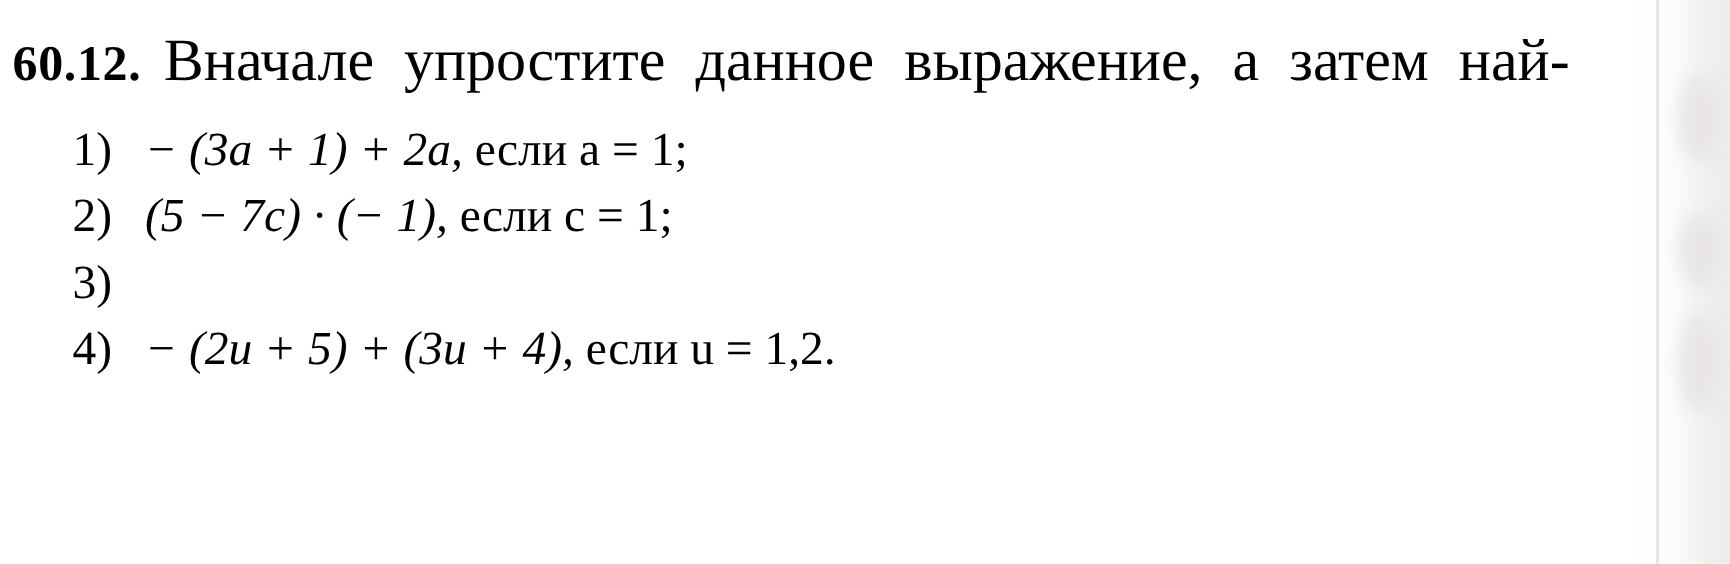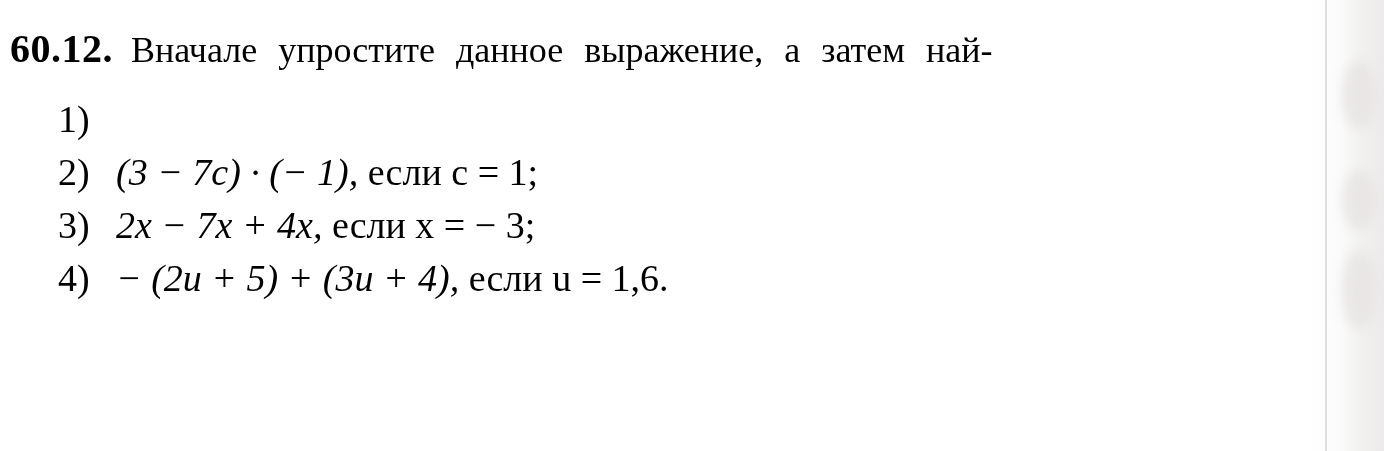--- a/index.html
+++ b/index.html
@@ -74,21 +74,21 @@
     align-items: baseline;
     gap: 0;
   }
   .problem-number {
     font-weight: bold;
     font-size: 40px;
     margin-right: 18px;
     letter-spacing: 0.5px;
   }
   .stmt-text-1 {
-    font-size: 36px;
+    font-size: 48px;
     word-spacing: 12px;
   }
   .stmt-line-2 {
     margin-left: 52px;
     font-size: 40px;
     word-spacing: 2px;
   }
 
   .items {
     margin-top: 16px;
@@ -126,43 +126,43 @@
     <div class="stmt-line stmt-line-1">
       <span class="problem-number">60.12.</span>
       <span class="stmt-text-1">Вначале упростите данное выражение, а затем най-</span>
     </div>
 
 
     <div class="items">
 
       <div class="item">
         <span class="item-label">1)</span>
+        <span class="item-body">
+          <span class="mathvar">− (3a + 1) + 2a,</span>
+          <span class="cond">если a = 1;</span>
+        </span>
       </div>
 
       <div class="item">
         <span class="item-label">2)</span>
         <span class="item-body">
-          <span class="mathvar">(3 − 7c) · (− 1),</span>
+          <span class="mathvar">(5 − 7c) · (− 1),</span>
           <span class="cond">если c = 1;</span>
         </span>
       </div>
 
       <div class="item">
         <span class="item-label">3)</span>
-        <span class="item-body">
-          <span class="mathvar">2x − 7x + 4x,</span>
-          <span class="cond">если x = − 3;</span>
-        </span>
       </div>
 
       <div class="item">
         <span class="item-label">4)</span>
         <span class="item-body">
           <span class="mathvar">− (2u + 5) + (3u + 4),</span>
-          <span class="cond">если u = 1,6.</span>
+          <span class="cond">если u = 1,2.</span>
         </span>
       </div>
 
     </div>
   </div>
 </div>
 
 <div class="page-edge"></div>
 <div class="page-edge-line"></div>
 <div class="smudge a"></div>

